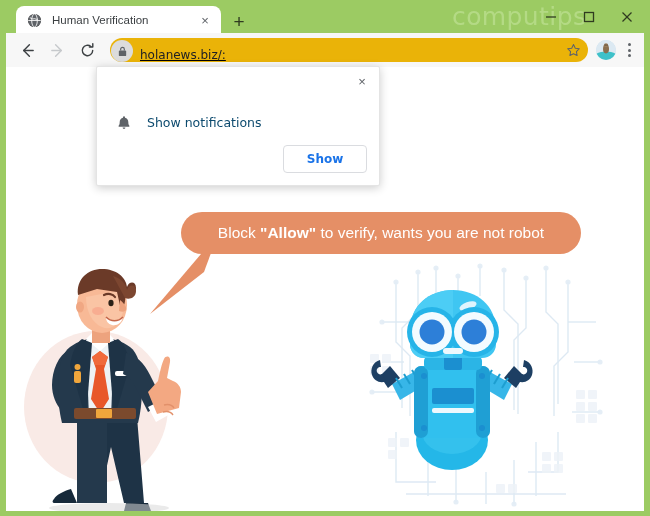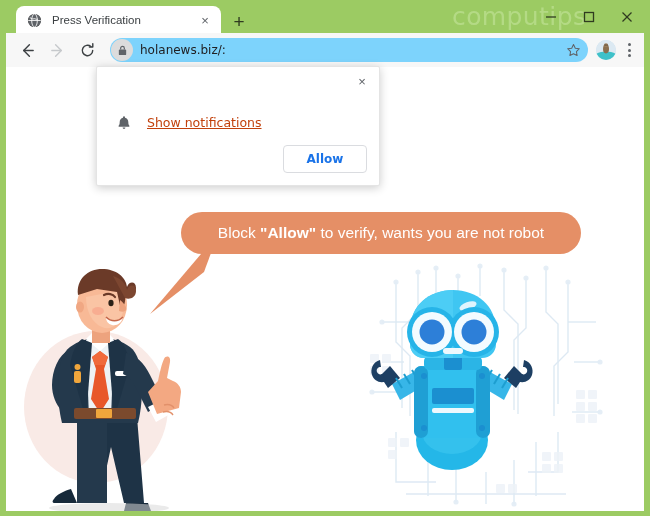--- a/index.html
+++ b/index.html
@@ -63,22 +63,22 @@
   .toolbar{
     position:absolute;left:6px;top:33px;width:638px;height:34px;
     background:#f7f7f7;
     display:flex;align-items:center;
   }
   .navbtn{width:30px;height:30px;display:flex;align-items:center;justify-content:center;flex:none;}
   .navbtn.back{margin-left:6px;}
   .omnibox{
     position:relative;
     margin-left:8px;height:24px;flex:1;margin-right:8px;
-    background:#7dd3fc;border-radius:13px;
-    display:flex;align-items:center;
+    background:#eab308;border-radius:13px;
+    display:flex;align-items:flex-end;text-decoration:underline;
   }
   .lockwrap{
     width:22px;height:22px;margin-left:1px;border-radius:50%;
     background:#dcdcdc;flex:none;
     display:flex;align-items:center;justify-content:center;
   }
   .urltext{
     margin-left:7px;font-size:12px;color:#202124;white-space:nowrap;
     font-family:"DejaVu Sans", sans-serif;
   }
@@ -115,23 +115,22 @@
   .perm .permtitle{
     position:absolute;left:18px;top:16px;
     font-size:14px;color:#202124;
     font-family:"DejaVu Sans", sans-serif;
   }
   .perm .permrow{
     position:absolute;left:18px;top:46px;display:flex;align-items:center;
   }
   .perm .permrow .belliconwrap{width:18px;height:18px;display:flex;align-items:center;justify-content:center;}
   .perm .permrow .permlabel{
-    margin-left:14px;font-size:12.5px;color:#c2410c;
+    margin-left:14px;font-size:12.5px;color:#0c4a6e;
     font-family:"DejaVu Sans", sans-serif;
-    text-decoration:underline;
   }
   .perm .permbtns{
     position:absolute;right:12px;bottom:12px;display:flex;gap:10px;
   }
   .pbtn{
     min-width:54px;height:26px;padding:0 14px;
     border:1px solid #dadce0;border-radius:4px;background:#fff;
     color:#1a73e8;font-size:12px;font-weight:bold;
     display:flex;align-items:center;justify-content:center;
     font-family:"DejaVu Sans", sans-serif;
@@ -167,21 +166,21 @@
     <div class="tab">
       <span class="favicon">
         <svg width="15" height="15" viewBox="0 0 16 16">
           <circle cx="8" cy="8" r="7" fill="#4a4a4a"></circle>
           <path d="M8 1.3a6.7 6.7 0 000 13.4A6.7 6.7 0 008 1.3z" fill="#5f6368"></path>
           <path d="M3 5c1.5 .4 2.5 1.8 4 1.2s2.6 1 4.5 .4" stroke="#ffffff" stroke-width="1" fill="none"></path>
           <ellipse cx="8" cy="8" rx="3" ry="7" stroke="#ffffff" stroke-width="0.9" fill="none"></ellipse>
           <line x1="1.3" y1="8" x2="14.7" y2="8" stroke="#ffffff" stroke-width="0.9"></line>
         </svg>
       </span>
-      <span class="tabtitle">Press Verification</span>
+      <span class="tabtitle">Human Verification</span>
       <span class="tabclose">×</span>
     </div>
 
     <div class="newtab">+</div>
 
     <div class="wincontrols">
       <div class="wbtn">
         <svg width="14" height="14" viewBox="0 0 14 14">
             <line x1="2" y1="7" x2="12" y2="7" stroke="#2f3b20" stroke-width="1.3"></line>
           </svg>
@@ -452,17 +451,17 @@
     <div class="permrow">
       <span class="belliconwrap">
         <svg width="14" height="15" viewBox="0 0 14 15">
           <path d="M7 1.2a1 1 0 011 1v.5c2 .4 3.3 2.1 3.3 4.2 0 2.4.5 3.2 1.1 3.9.3.3.1.9-.4.9H2c-.5 0-.7-.6-.4-.9.6-.7 1.1-1.5 1.1-3.9 0-2.1 1.3-3.8 3.3-4.2v-.5a1 1 0 011-1z" fill="#5f6368"></path>
           <path d="M5.6 12.6h2.8a1.4 1.4 0 01-2.8 0z" fill="#5f6368"></path>
         </svg>
       </span>
       <span class="permlabel">Show notifications</span>
     </div>
     <div class="permbtns">
-      <div class="pbtn">Allow</div>
+      <div class="pbtn">Show</div>
     </div>
   </div>
 
 </div>
 
 </body></html>

